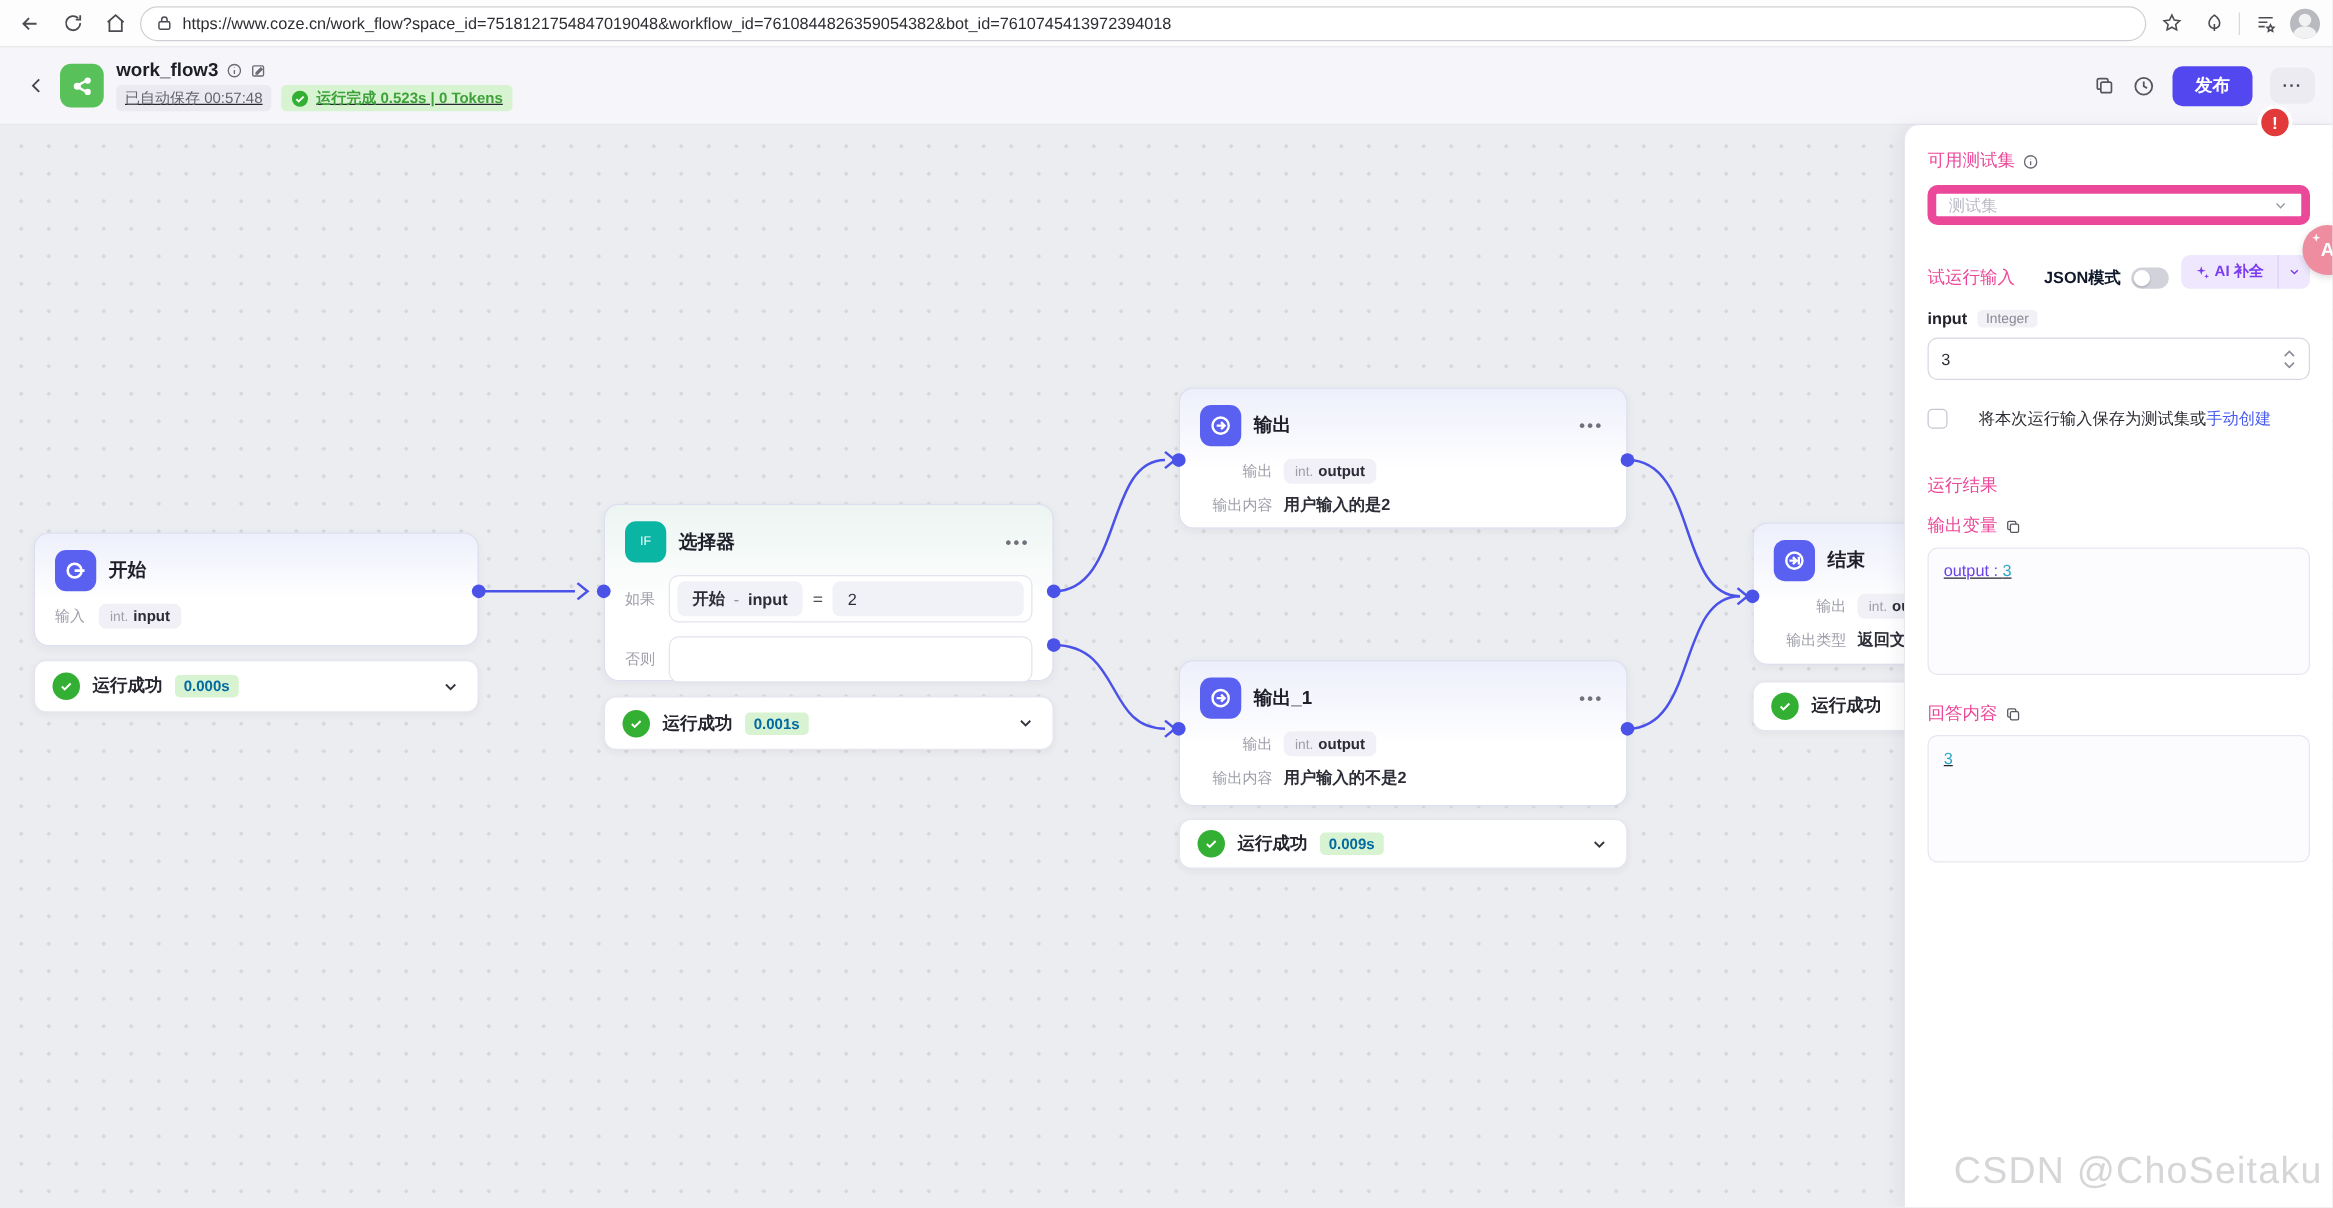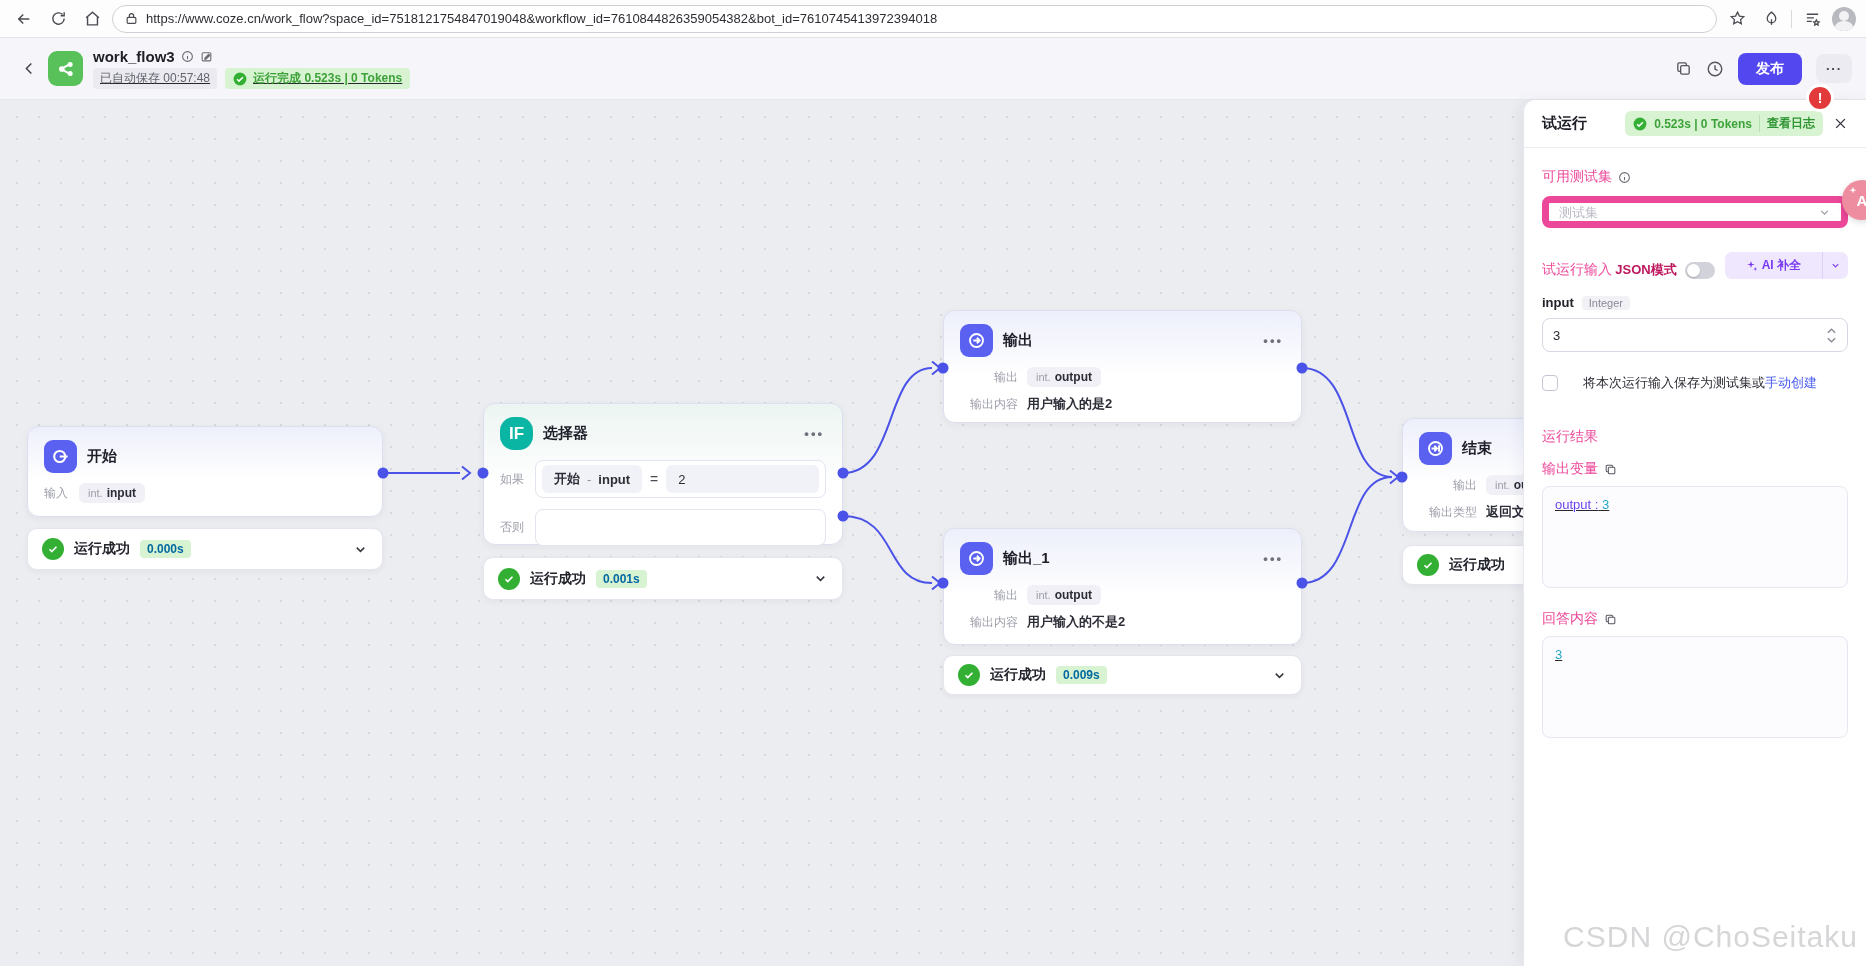--- a/index.html
+++ b/index.html
@@ -75,21 +75,21 @@
     position:absolute; background:linear-gradient(180deg,#edeffb 0%, #ffffff 58%);
     border:1px solid #dddff0; border-radius:12px; box-shadow:0 2px 8px rgba(40,40,80,0.05);
     z-index:1; cursor:grab;
   }
   .node.teal { background:linear-gradient(180deg,#ecf5f2 0%, #ffffff 58%); }
   .node-head { display:flex; align-items:center; gap:10px; padding:13px 16px 6px; }
   .node-icon {
     width:33px; height:33px; border-radius:9px; background:#5a60f0; flex:none;
     display:flex; align-items:center; justify-content:center;
   }
-  .node-icon.teal { background:#0ab5a3; color:#fff; font-size:17px; font-weight:bold;border-radius:14px; }
+  .node-icon.teal { background:#0ab5a3; color:#fff; font-size:10px; font-weight:normal; }
   .node-title { font-size:15px; font-weight:bold; color:#1e1f29; flex:1; }
   .node-more { color:#70717b; font-size:13px; letter-spacing:2px; font-weight:bold; cursor:pointer; padding:0 2px; }
   .nrow { display:flex; align-items:center; gap:9px; padding:4px 16px; }
   .nlabel { font-size:12px; color:#9d9ea9; min-width:58px; text-align:right; flex:none; }
   .nlabel.narrow { min-width:26px; text-align:left; }
   .pill {
     background:#f0f0f6; border-radius:6px; padding:3px 9px; font-size:12px; display:inline-flex; gap:4px; align-items:baseline;
   }
   .pill .ptype { color:#9d9ea9; font-size:11px; }
   .pill .pname { color:#2c2d37; font-weight:bold; }
@@ -130,27 +130,27 @@
   .p-badge .log { color:#2f9432; border-left:1px solid #b8dfb2; padding-left:7px; cursor:pointer; }
   .p-close { color:#33343c; display:flex; cursor:pointer; }
   .p-label { font-size:14px; font-weight:normal; color:#ec4899; display:flex; align-items:center; gap:6px; }
   .p-select {
     margin-top:10px; height:32px; border:7px solid #ec4899; border-radius:8px;
     display:flex; align-items:center; padding:0 10px; gap:8px; background:#fff; cursor:pointer;
   }
   .p-select input { border:none; outline:none; flex:1; font-size:13px; font-family:inherit; color:#2b2c34; background:transparent; }
   .p-select input::placeholder { color:#b9bac4; }
   .row-between { display:flex; align-items:flex-end; }
-  .json-label { font-size:13px; font-weight:bold; color:#be185d; }
+  .json-label { font-size:13px; font-weight:bold; color:#0f172a; }
   .toggle { width:30px; height:17px; border-radius:9px; background:#d2d3da; position:relative; margin-left:8px; cursor:pointer; flex:none; }
   .toggle:before { content:""; position:absolute; left:2px; top:2px; width:13px; height:13px; border-radius:50%; background:#fff; box-shadow:0 1px 2px rgba(0,0,0,.2); }
   .ai-btn {
     margin-left:10px; display:flex; align-items:stretch; background:#eee7fe; border-radius:7px; overflow:hidden; cursor:pointer; flex:none;
   }
-  .ai-main { padding:5px 21px; font-size:12px; font-weight:bold; color:#7a3bf0; display:flex; align-items:center; gap:4px; }
+  .ai-main { padding:5px 11px; font-size:12px; font-weight:bold; color:#7a3bf0; display:flex; align-items:center; gap:4px; }
   .ai-chev { padding:0 7px; display:flex; align-items:center; color:#7a3bf0; border-left:1px solid #ddd0fb; }
   .field-row { margin-top:16px; display:flex; align-items:center; gap:8px; }
   .field-name { font-size:13px; font-weight:bold; color:#22232b; }
   .field-type { background:#f1f1f6; border-radius:4px; padding:1px 7px; font-size:11px; color:#8a8b97; }
   .num-input {
     margin-top:8px; height:34px; border:1px solid #d8d8e2; border-radius:8px;
     display:flex; align-items:center; padding:0 10px; background:#fff;
   }
   .num-input input { border:none; outline:none; flex:1; font-size:13px; font-family:inherit; color:#2b2c34; }
   .stepper { display:flex; flex-direction:column; gap:1px; color:#8b8c97; }
@@ -473,36 +473,20 @@
       <circle cx="943" cy="268" r="5.5"></circle>
       <circle cx="1302" cy="268" r="5.5"></circle>
       <circle cx="943" cy="483" r="5.5"></circle>
       <circle cx="1302" cy="483" r="5.5"></circle>
       <circle cx="1402" cy="377" r="5.5"></circle>
     </g>
   </svg>
 </div>
 
 <aside class="panel">
-  <div class="p-head">
-    <span class="p-title">试运行</span>
-    <span class="p-badge">
-      <svg width="14" height="14" viewBox="0 0 24 24">
-          <circle cx="12" cy="12" r="11" fill="#33b033"></circle>
-          <path d="M7 12.5l3.2 3.2L17 9" stroke="#fff" stroke-width="2.6" fill="none"></path>
-        </svg>
-      <span class="metrics">0.523s | 0 Tokens</span>
-      <span class="log">查看日志</span>
-    </span>
-    <span class="p-close">
-      <svg width="15" height="15" viewBox="0 0 24 24" fill="none" stroke="currentColor" stroke-width="2.2">
-          <path d="M5 5l14 14M19 5L5 19"></path>
-        </svg>
-    </span>
-  </div>
 
   <div class="p-label" style="margin-top:20px;">
     <span>可用测试集</span>
     <span class="title-ic">
       <svg width="13" height="13" viewBox="0 0 24 24" fill="none" stroke="currentColor" stroke-width="2">
           <circle cx="12" cy="12" r="9"></circle>
           <path d="M12 11v6M12 7.5v.5"></path>
         </svg>
     </span>
   </div>

